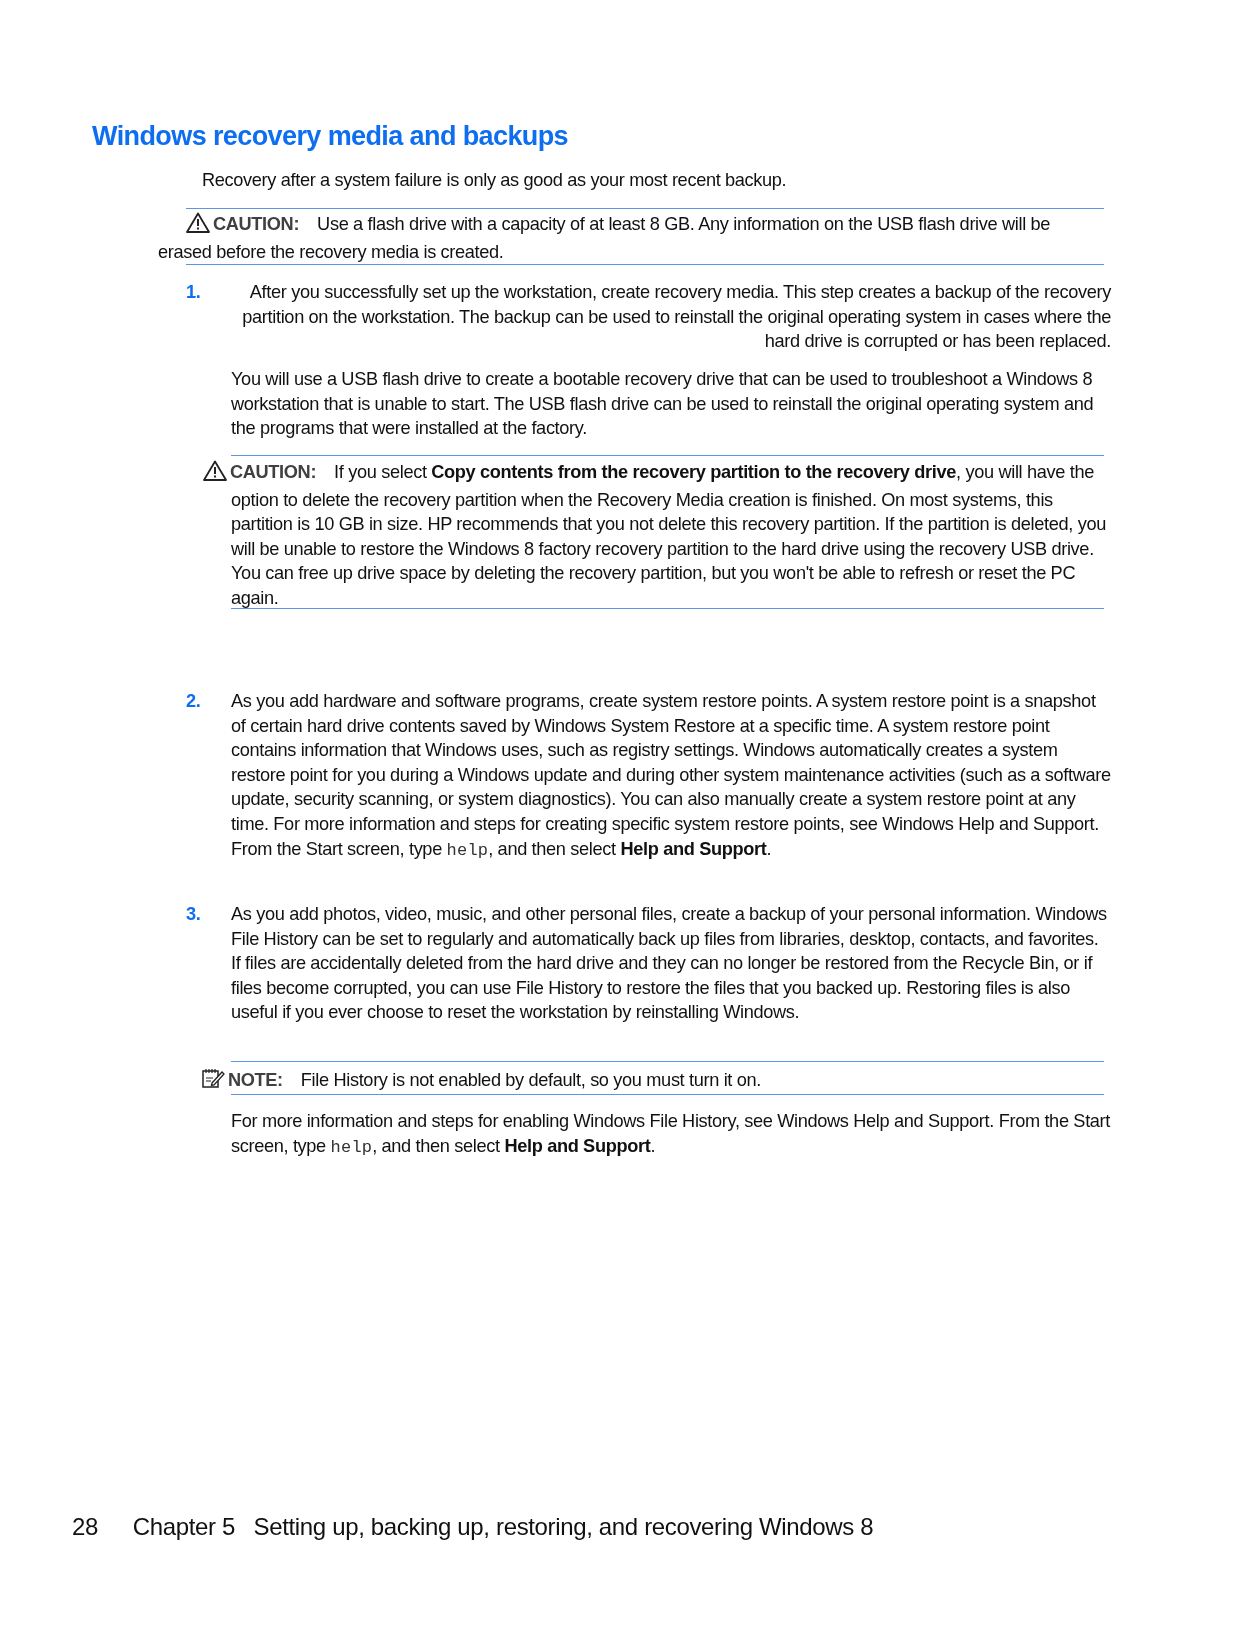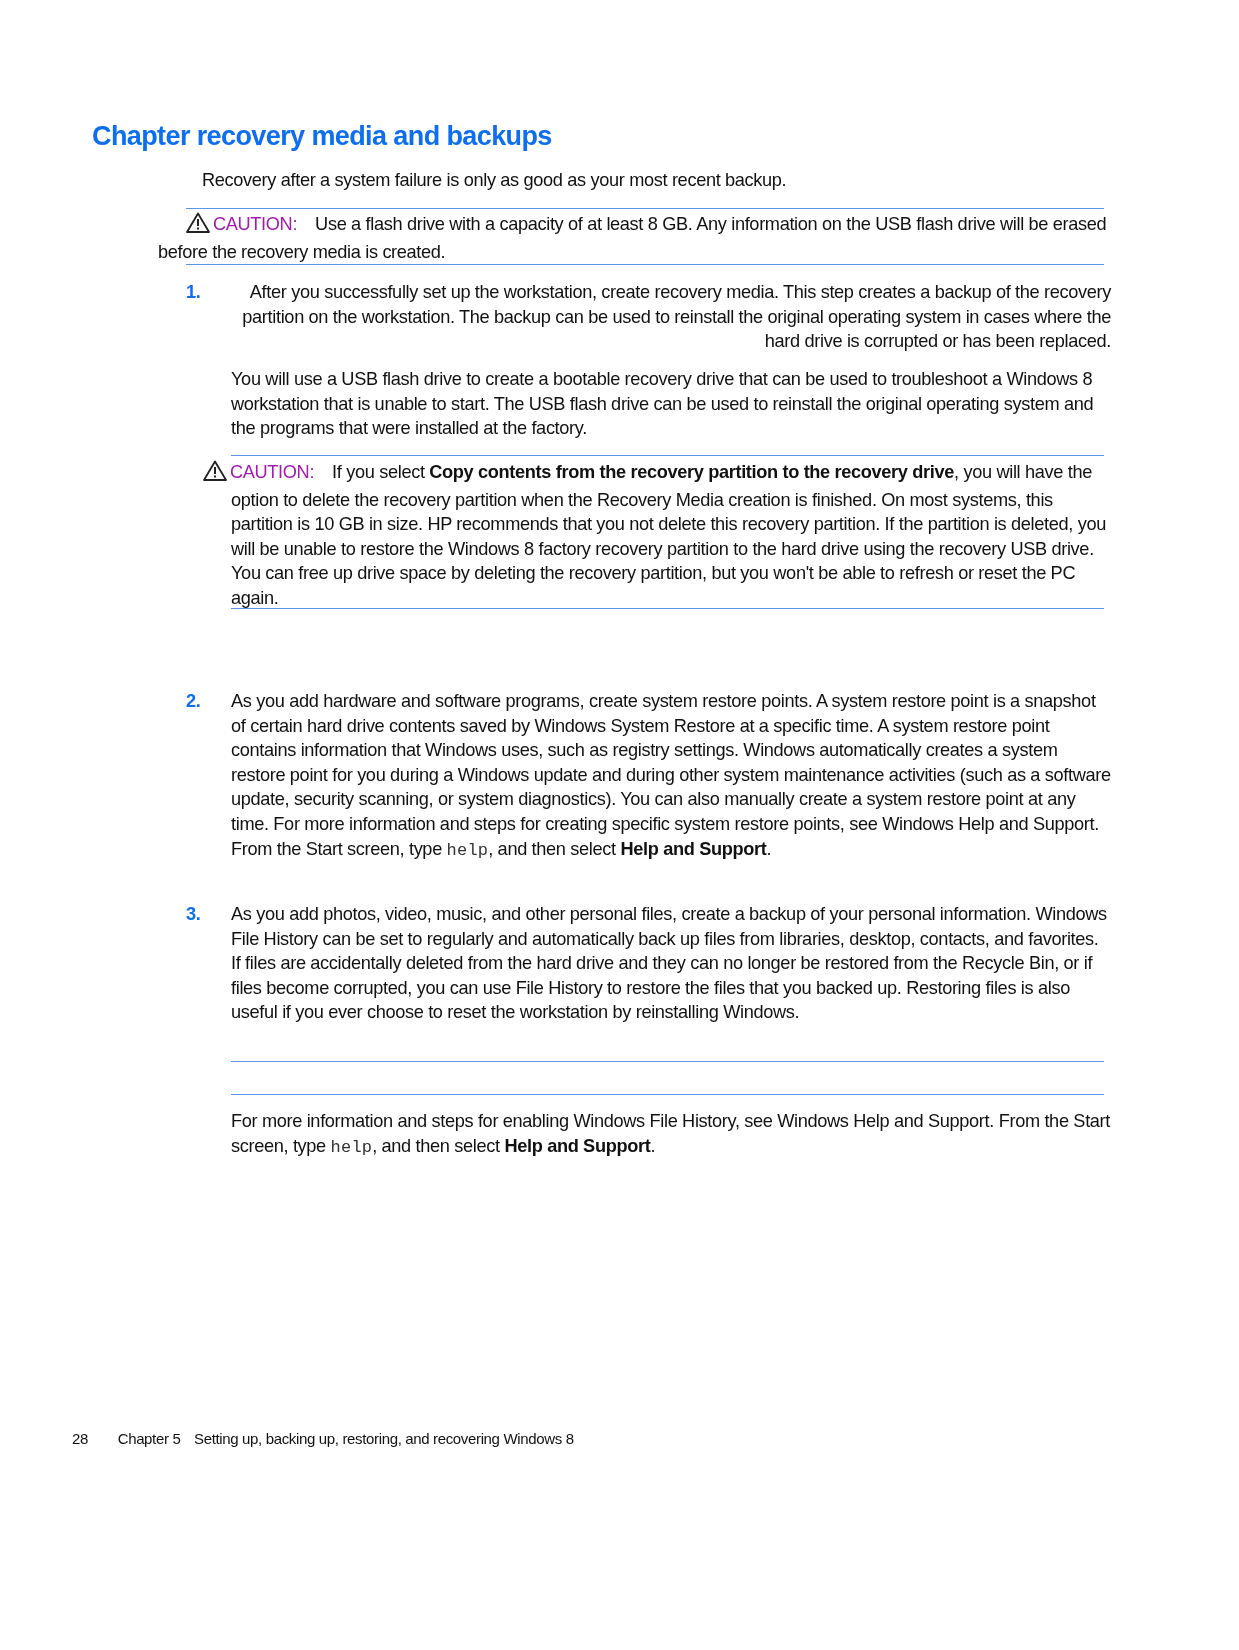--- a/index.html
+++ b/index.html
@@ -10,32 +10,32 @@
   }
   .page { position: absolute; left: 0; top: 0; width: 1239px; height: 1650px; }
   .txt { font-size: 18.2px; line-height: 24.6px; letter-spacing: -0.35px; }
   h1.sec {
     position: absolute; margin: 0; font-weight: bold; color: #0d6ef0;
     font-size: 27px; letter-spacing: -0.6px; line-height: 32px;
   }
   .block { position: absolute; }
   .mono { font-family: "Liberation Mono", "DejaVu Sans Mono", monospace; font-size: 17px; letter-spacing: 0.2px; color: #333; }
   b { font-weight: bold; }
-  .label { color: #a21caf; font-weight: normal; margin-right: 18px; }
+  .label { color: #404040; font-weight: bold; margin-right: 18px; }
   .rule { position: absolute; height: 0; border-top: 1.5px solid #5b95e8; }
   .num { position: absolute; color: #0d6ef0; font-weight: bold; }
   .icon { display: inline-block; vertical-align: -3px; margin-right: 3px; }
   p { margin: 0; }
 </style>
 </head>
 <body>
 
 <div class="page txt">
 
-  <h1 class="sec" style="left:92px; top:120px;">Chapter recovery media and backups</h1>
+  <h1 class="sec" style="left:92px; top:120px;">Windows recovery media and backups</h1>
 
   <p class="block" style="left:202px; top:168px; width:920px;">Recovery after a system failure is only as good as your most recent backup.</p>
 
   <div class="rule" style="left:186px; top:208px; width:918px;"></div>
   <div class="block" style="left:158px; top:212px; width:950px; text-indent:28px;">
     <span class="icon" style="margin-left:-28px;">
       <svg width="24" height="21" viewBox="0 0 24 21">
           <path d="M12 1.5 L23 20 L1 20 Z" fill="none" stroke="#222" stroke-width="1.8" stroke-linejoin="round"></path>
           <rect x="11" y="7" width="2" height="7" fill="#222"></rect>
           <rect x="11" y="15.5" width="2" height="2" fill="#222"></rect>
@@ -61,26 +61,36 @@
   <div class="rule" style="left:231px; top:608px; width:873px;"></div>
 
 
   <span class="num" style="left:186px; top:689px;">2.</span>
   <p class="block" style="left:231px; top:689px; width:880px;"><span>As you add hardware and software programs, create system restore points. A system restore point is a snapshot of certain hard drive contents saved by Windows System Restore at a specific time. A system restore point contains information that Windows uses, such as registry settings. Windows automatically creates a system restore point for you during a Windows update and during other system maintenance activities (such as a software update, security scanning, or system diagnostics). You can also manually create a system restore point at any time. For more information and steps for creating specific system restore points, see Windows Help and Support. From the Start screen, type </span><span class="mono">help</span><span>, and then select </span><b>Help and Support</b><span>.</span></p>
 
   <span class="num" style="left:186px; top:902px;">3.</span>
   <p class="block" style="left:231px; top:902px; width:880px;">As you add photos, video, music, and other personal files, create a backup of your personal information. Windows File History can be set to regularly and automatically back up files from libraries, desktop, contacts, and favorites. If files are accidentally deleted from the hard drive and they can no longer be restored from the Recycle Bin, or if files become corrupted, you can use File History to restore the files that you backed up. Restoring files is also useful if you ever choose to reset the workstation by reinstalling Windows.</p>
 
   <div class="rule" style="left:231px; top:1061px; width:873px;"></div>
+  <div class="block" style="left:231px; top:1067px; width:880px;">
+    <span class="icon" style="margin-left:-30px;">
+      <svg width="24" height="22" viewBox="0 0 24 22">
+          <rect x="2" y="4" width="15" height="16" fill="none" stroke="#222" stroke-width="1.5"></rect>
+          <path d="M5 2 v4 M8 2 v4 M11 2 v4 M14 2 v4" stroke="#222" stroke-width="1.2"></path>
+          <path d="M5 11 h7 M5 14 h5" stroke="#222" stroke-width="1.2"></path>
+          <path d="M11 16 L21 5 L23 7 L13 18 L10.5 18.5 Z" fill="#fff" stroke="#222" stroke-width="1.3"></path>
+        </svg>
+    </span><span class="label">NOTE:</span><span>File History is not enabled by default, so you must turn it on.</span>
+  </div>
   <div class="rule" style="left:231px; top:1094px; width:873px;"></div>
 
   <p class="block" style="left:231px; top:1109px; width:880px;"><span>For more information and steps for enabling Windows File History, see Windows Help and Support. From the Start screen, type </span><span class="mono">help</span><span>, and then select </span><b>Help and Support</b><span>.</span></p>
 
 
-  <div class="block" style="left:72px; top:1427px; font-size:15px;">
+  <div class="block" style="left:72px; top:1515px; font-size:24px;">
     <span>28</span>
     <span style="display:inline-block; width:22px;"></span>
     <span>Chapter 5</span>
     <span style="display:inline-block; width:6px;"></span>
     <span>Setting up, backing up, restoring, and recovering Windows 8</span>
   </div>
 
 </div>
 
 </body></html>

